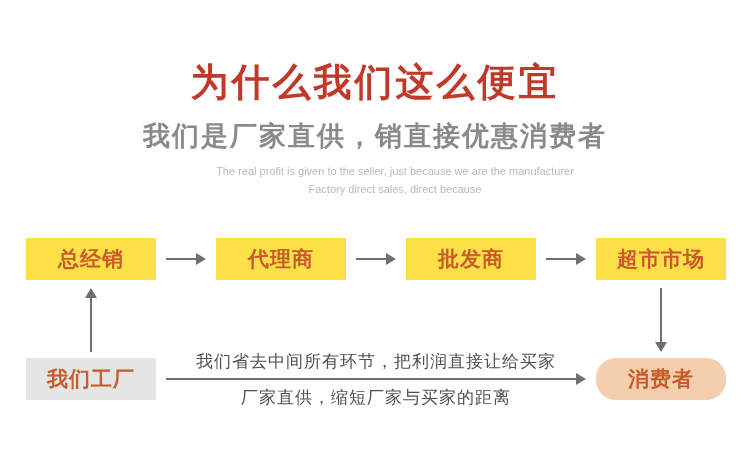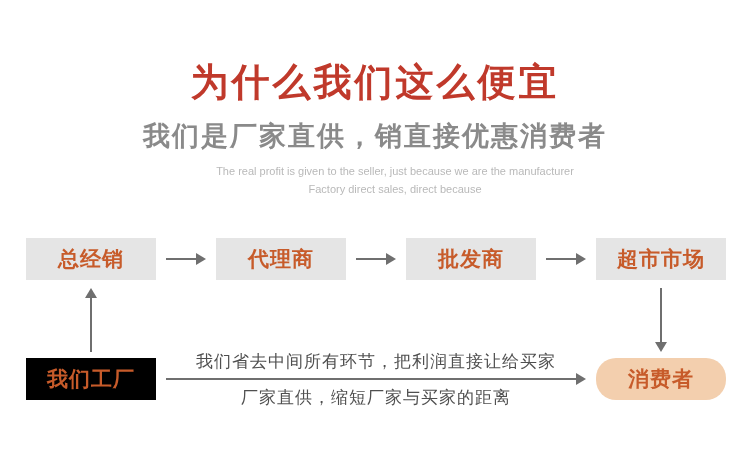--- a/index.html
+++ b/index.html
@@ -53,40 +53,40 @@
     font-size: 11px;
     color: #b9b9b9;
     line-height: 1.6;
     padding-left: 20px;
   }
 
   
   .box {
     position: absolute;
     box-sizing: border-box;
-    background: #e5e5e5;
+    background: #fde047;
     color: #c75b2a;
     font-size: 21px;
     font-weight: bold;
     letter-spacing: 1px;
     display: flex;
     align-items: center;
     justify-content: center;
   }
   .box-tall {
     background: #f3cfae;
   }
 
   
   #box-general   { left: 26px;  top: 238px; width: 130px; height: 42px; }
   #box-agent     { left: 216px; top: 238px; width: 130px; height: 42px; }
   #box-wholesale { left: 406px; top: 238px; width: 130px; height: 42px; text-align: center; }
   #box-market    { left: 596px; top: 238px; width: 130px; height: 42px; }
 
-  #box-factory   { left: 26px;  top: 358px; width: 130px; height: 42px; background:#000000;}
+  #box-factory   { left: 26px;  top: 358px; width: 130px; height: 42px; background:#e5e5e5;}
   #box-consumer  { left: 596px; top: 358px; width: 130px; height: 42px; background:#f3cfae;border-radius:20px;}
 
   
   .harrow {
     position: absolute;
     height: 12px;
     top: 253px;
   }
   .harrow .line {
     position: absolute;

